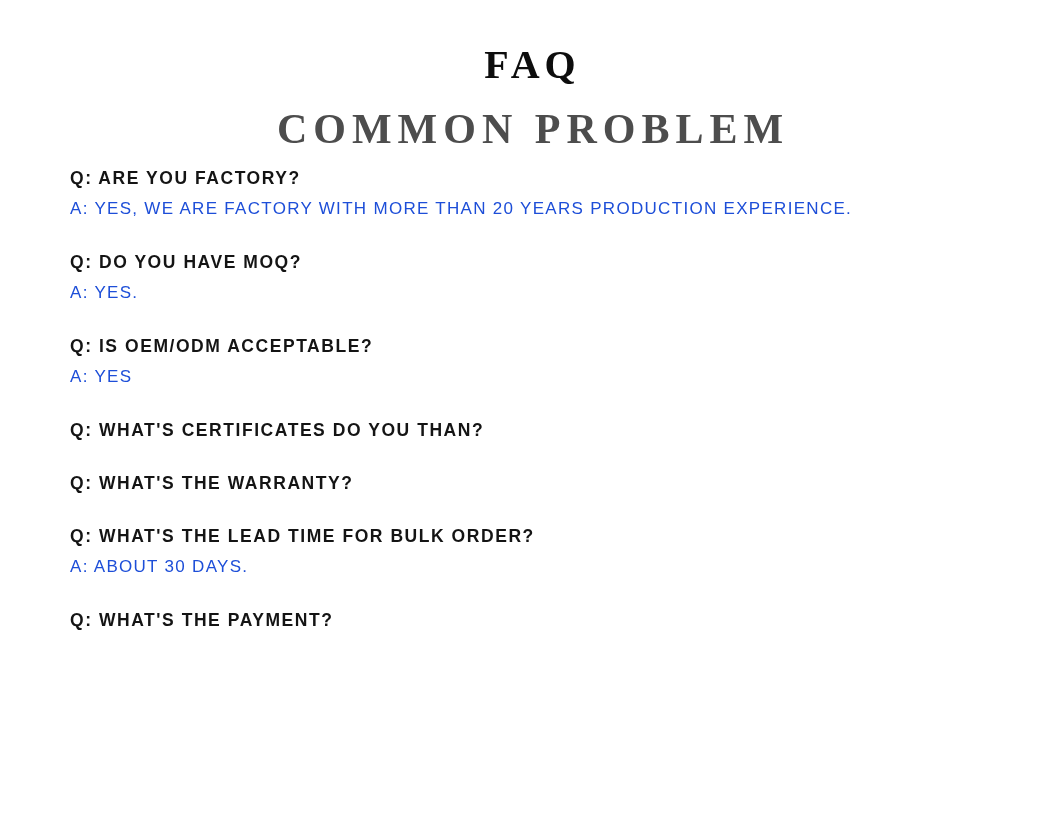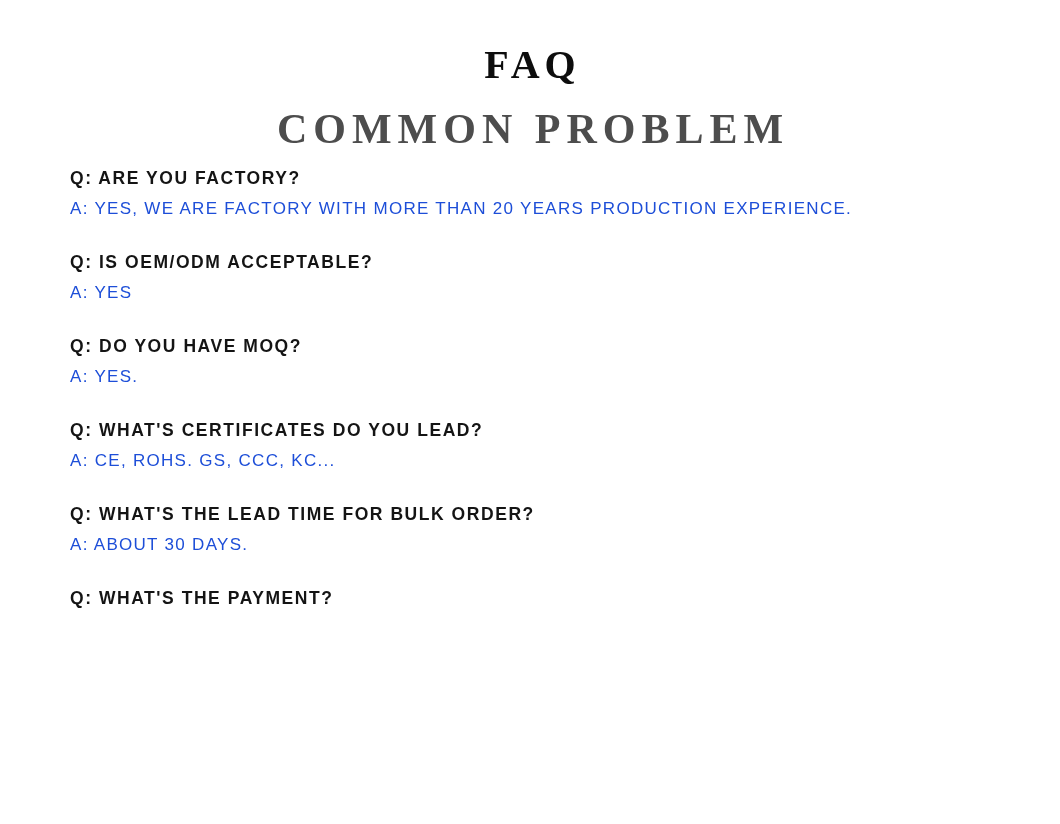--- a/index.html
+++ b/index.html
@@ -102,35 +102,35 @@
   </div>
 
   <div class="faq-list">
 
     <div class="faq-item">
       <p class="faq-question">Q: ARE YOU FACTORY?</p>
       <p class="faq-answer">A: YES, WE ARE FACTORY WITH MORE THAN 20 YEARS PRODUCTION EXPERIENCE.</p>
     </div>
 
     <div class="faq-item">
+      <p class="faq-question">Q: DO YOU HAVE MOQ?</p>
+      <p class="faq-answer">A: YES.</p>
+    </div>
+
+    <div class="faq-item">
       <p class="faq-question">Q: IS OEM/ODM ACCEPTABLE?</p>
       <p class="faq-answer">A: YES</p>
     </div>
 
     <div class="faq-item">
-      <p class="faq-question">Q: DO YOU HAVE MOQ?</p>
-      <p class="faq-answer">A: YES.</p>
+      <p class="faq-question">Q: WHAT'S CERTIFICATES DO YOU THAN?</p>
     </div>
 
     <div class="faq-item">
-      <p class="faq-question">Q: WHAT'S CERTIFICATES DO YOU LEAD?</p>
-      <p class="faq-answer">A: CE, ROHS. GS, CCC, KC...</p>
-    </div>
-
-    <div class="faq-item">
+      <p class="faq-question">Q: WHAT'S THE WARRANTY?</p>
     </div>
 
     <div class="faq-item">
       <p class="faq-question">Q: WHAT'S THE LEAD TIME FOR BULK ORDER?</p>
       <p class="faq-answer">A: ABOUT 30 DAYS.</p>
     </div>
 
     <div class="faq-item">
       <p class="faq-question">Q: WHAT'S THE PAYMENT?</p>
     </div>

